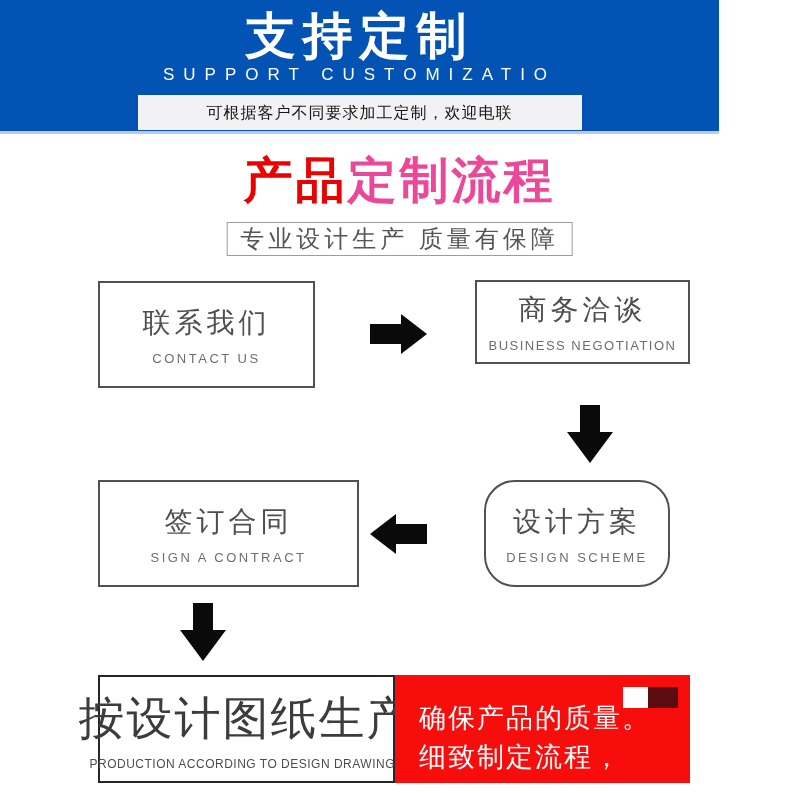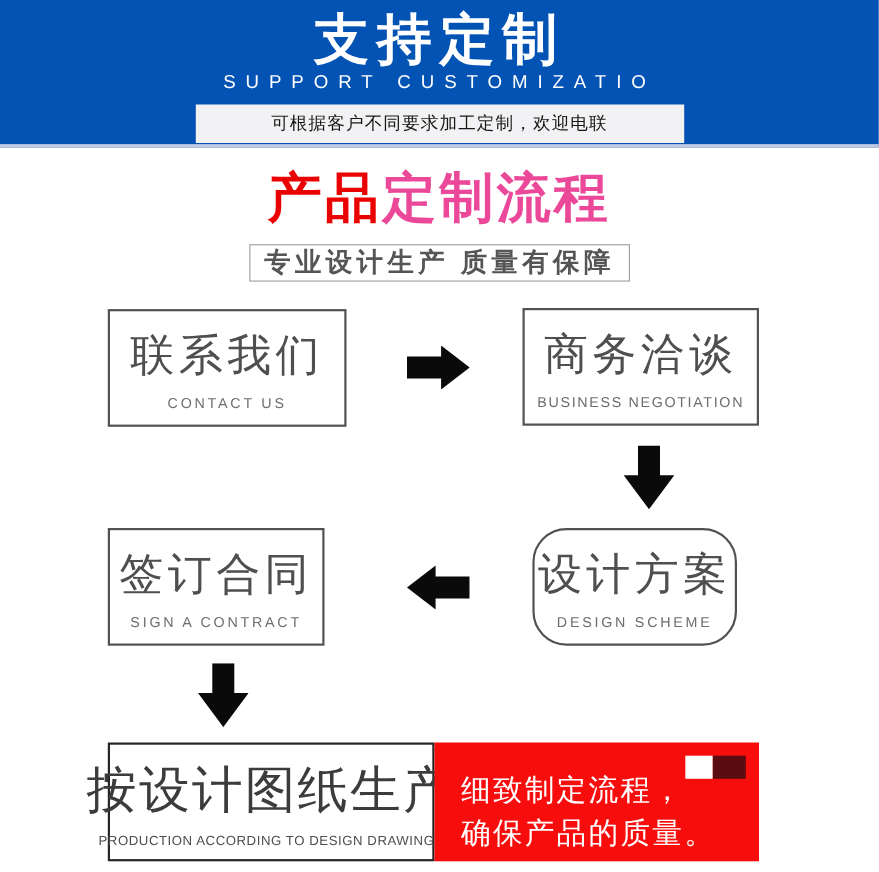--- a/index.html
+++ b/index.html
@@ -1,38 +1,38 @@
 <!DOCTYPE html>
 <html><head>
 <meta charset="utf-8">
 <style>
   html,body{margin:0;padding:0;background:#ffffff;}
   *{box-sizing:border-box;font-family:"Liberation Sans","DejaVu Sans",sans-serif;}
   .stage{position:relative;width:799px;height:793px;background:#ffffff;overflow:hidden;margin:0 auto;}
 
   
-  .banner{position:absolute;left:0;top:0;width:799px;height:134px;background:#0353b5;border-bottom:3px solid #bfc9e6;text-align:center;}
+  .banner{position:absolute;left:0;top:0;width:719px;height:134px;background:#0353b5;border-bottom:3px solid #bfc9e6;text-align:center;}
   .banner-title{padding-top:8px;font-size:50px;font-weight:bold;color:#ffffff;letter-spacing:7px;line-height:1.12;}
   .banner-subtitle{margin-top:1px;font-size:17px;color:#ffffff;letter-spacing:9px;}
   .banner-strip{position:absolute;left:50%;transform:translateX(-50%);top:95px;width:444px;height:35px;background:#f2f2f4;color:#161616;font-size:16px;line-height:35px;text-align:center;letter-spacing:1px;white-space:nowrap;}
 
   
   .heading{position:absolute;left:0;top:152px;width:100%;text-align:center;font-size:49px;font-weight:bold;letter-spacing:3px;line-height:1.15;}
   .heading .red{color:#e90201;}
   .heading .blk{color:#ec4899;}
-  .tagline{position:absolute;top:222px;left:50%;transform:translateX(-50%);border:1px solid #9c9c9c;background:#ffffff;font-size:24px;color:#555555;letter-spacing:4px;padding:1px 13px;line-height:30px;white-space:nowrap;font-weight:bold;}
+  .tagline{position:absolute;top:222px;left:50%;transform:translateX(-50%);border:1px solid #9c9c9c;background:#ffffff;font-size:24px;color:#555555;letter-spacing:4px;padding:1px 13px;line-height:30px;white-space:nowrap;}
 
   
   .step{position:absolute;background:#ffffff;border:2px solid #515151;display:flex;flex-direction:column;align-items:center;justify-content:center;text-align:center;}
   .box-a{left:98px;top:281px;width:217px;height:107px;}
-  .box-b{left:475px;top:280px;width:215px;height:107px;}
-  .box-c{left:98px;top:480px;width:197px;height:107px;}
+  .box-b{left:475px;top:280px;width:215px;height:84px;}
+  .box-c{left:98px;top:480px;width:261px;height:107px;}
   .box-d{left:484px;top:480px;width:186px;height:107px;border-radius:31px;}
   .box-e{left:98px;top:675px;width:297px;height:108px;border-color:#262626;}
-  .step-zh{font-size:40px;color:#4f4f4f;letter-spacing:4px;white-space:nowrap;}
+  .step-zh{font-size:28px;color:#4f4f4f;letter-spacing:4px;white-space:nowrap;}
   .step-en{font-size:13px;color:#6e6e6e;letter-spacing:2.5px;margin-top:9px;white-space:nowrap;}
   .box-b .step-en{letter-spacing:1.5px;}
   .box-e .step-zh{font-size:46px;color:#3c3c3c;letter-spacing:2px;}
   .box-e .step-en{font-size:12px;letter-spacing:0.5px;margin-top:7px;color:#4d4d4d;}
 
   
   .arrow{position:absolute;line-height:0;}
   .arrow svg{display:block;}
   .arrow-right{left:370px;top:314px;}
   .arrow-left{left:370px;top:514px;}
@@ -104,20 +104,20 @@
       </svg>
   </div>
 
   <div class="step box-e">
     <div class="step-zh">按设计图纸生产</div>
     <div class="step-en">PRODUCTION ACCORDING TO DESIGN DRAWINGS</div>
   </div>
 
   <div class="note">
     <div class="note-text">
+      <div>确保产品的质量。</div>
       <div>细致制定流程，</div>
-      <div>确保产品的质量。</div>
     </div>
     <div class="sq sq-white"></div>
     <div class="sq sq-dark"></div>
   </div>
 
 </div>
 
 </body></html>

